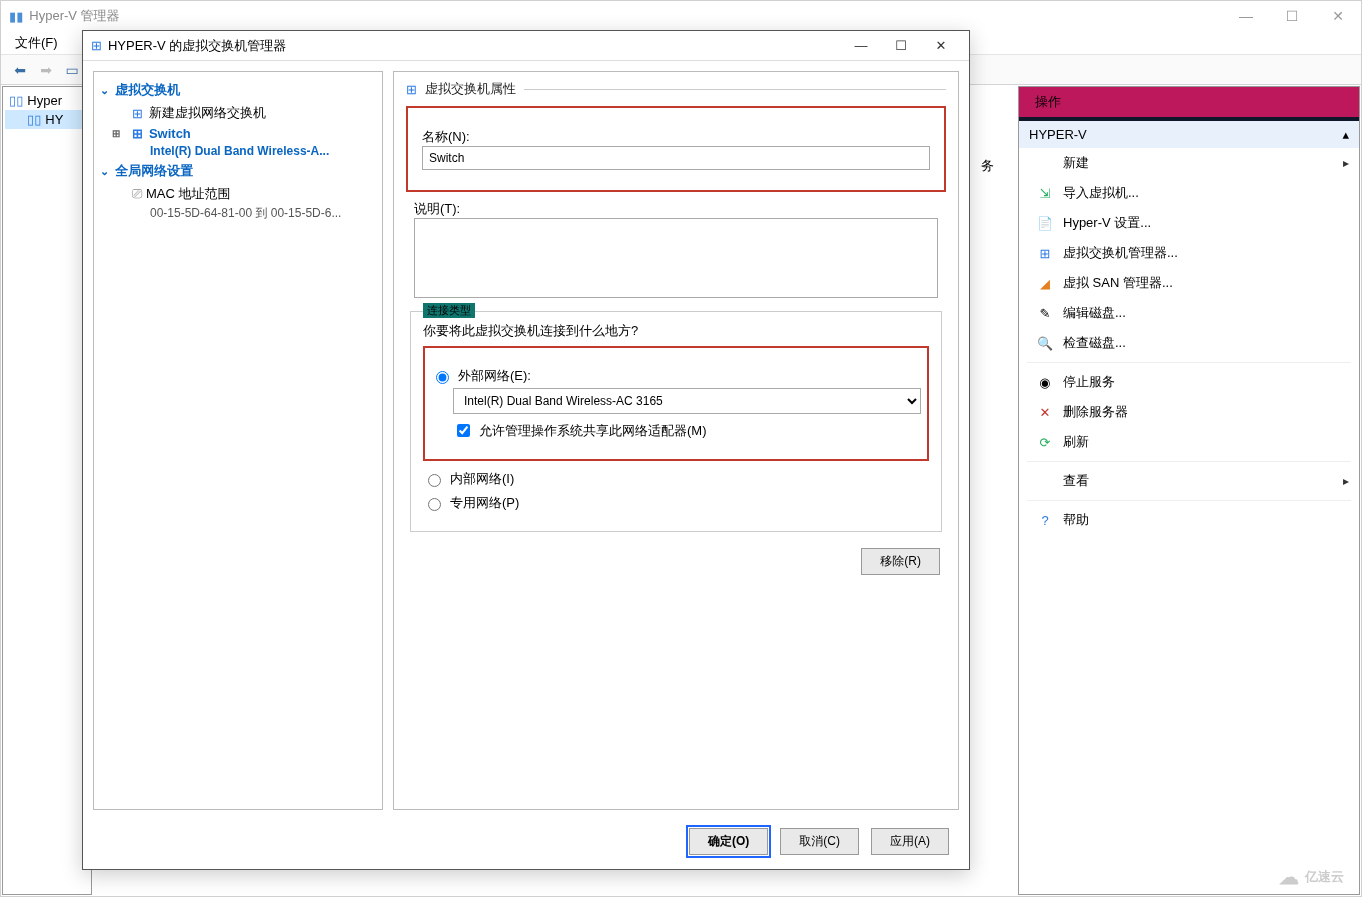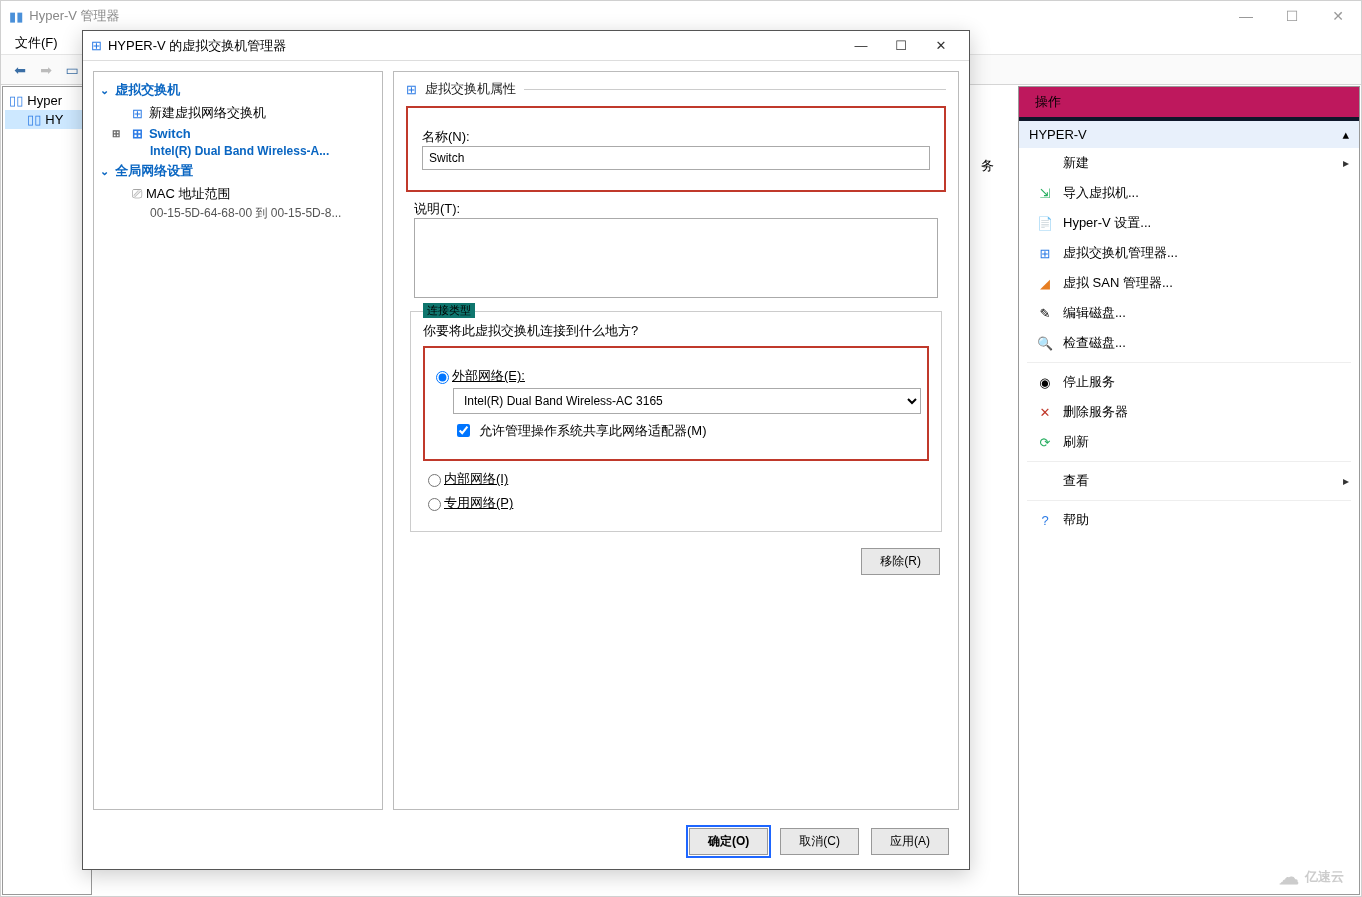--- a/index.html
+++ b/index.html
@@ -49,21 +49,21 @@
 .dlg-right { flex:1; border:1px solid #bbb; padding:8px 12px; overflow:auto; }
 .sec-head { display:flex; align-items:center; gap:8px; margin-bottom:8px; }
 .sec-head .line { flex:1; height:1px; background:#ccc; }
 .sec-head .shtitle { color:#222; }
 .formrow { margin:4px 8px; }
 .hlbox { border:2px solid #c0392b; padding:16px 6px; }
 input[type=text].field, textarea.field, select.field { width:100%; border:1px solid #aaa; padding:4px 6px; font-size:12px; background:#fff; }
 textarea.field { height:80px; resize:none; }
 .group { border:1px solid #ccc; padding:10px 12px 16px; margin:10px 4px; position:relative; }
 .group-title { position:absolute; top:-9px; left:12px; background:#0f766e; padding:0 4px; font-size:11px; }
-.radio-row { display:flex; align-items:center; gap:0; padding:3px 0;text-decoration:underline; }
+.radio-row { display:flex; align-items:center; gap:6px; padding:3px 0; }
 .sub-indent { margin-left:22px; }
 .chk-row { display:flex; align-items:center; gap:6px; padding:3px 0; }
 .graytext { color:#888; font-size:12px; line-height:1.5; }
 .numbox { width:50px; border:1px solid #ccc; background:#f4f4f4; color:#888; text-align:right; padding:2px 4px; }
 .btn { border:1px solid #999; background:#e9e9e9; padding:4px 18px; font-size:12px; }
 .btn-row { display:flex; justify-content:flex-end; gap:12px; padding:8px 20px 14px; }
 .btn.primary-hl { outline:2px solid #1e66ff; outline-offset:1px; }
 .hl-red-thin { outline:1.5px solid #c0392b; outline-offset:1px;font-weight:bold; }
 
 .watermark { position:absolute; right:18px; bottom:8px; color:#ccc; font-size:16px; display:flex; align-items:center; gap:6px; font-weight:bold; }
@@ -204,21 +204,21 @@
         <div class="subleaf">Intel(R) Dual Band Wireless-A...</div>
       </div>
       <div class="cat">
         <span class="chev">⌄</span>
         <span>全局网络设置</span>
       </div>
       <div class="gleaf">
         <span style="color:#888;">⎚</span>
         <span>MAC 地址范围</span>
       </div>
-      <div class="grange">00-15-5D-64-68-00 到 00-15-5D-8...</div>
+      <div class="grange">00-15-5D-64-81-00 到 00-15-5D-6...</div>
     </div>
 
     <div class="dlg-right">
       <div class="sec-head">
         <span class="blue">⊞</span>
         <span class="shtitle">虚拟交换机属性</span>
         <span class="line"></span>
       </div>
 
       <div class="hlbox">

